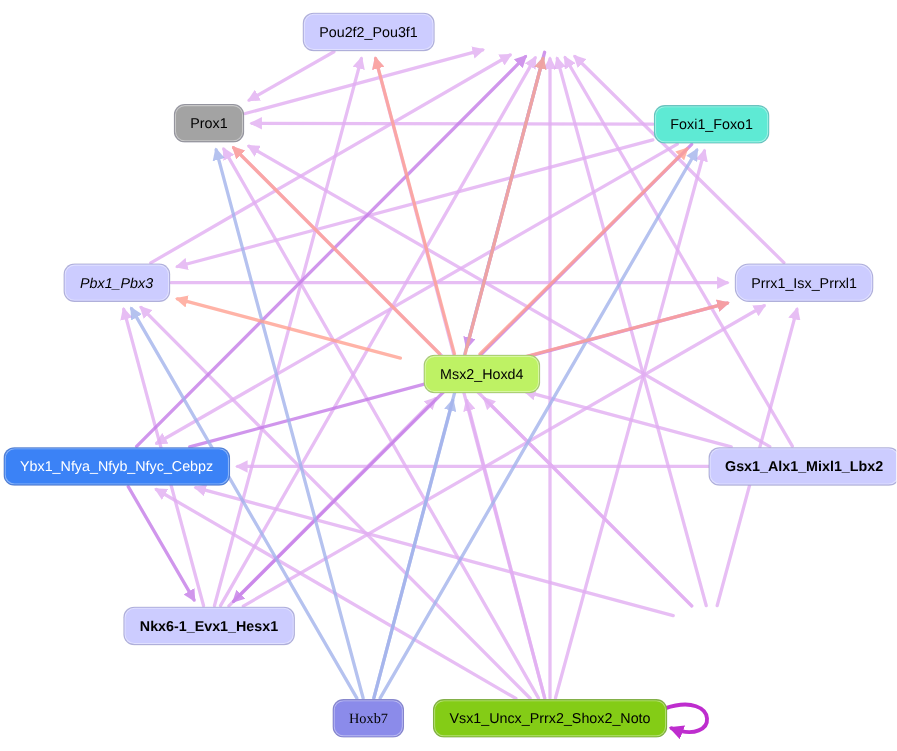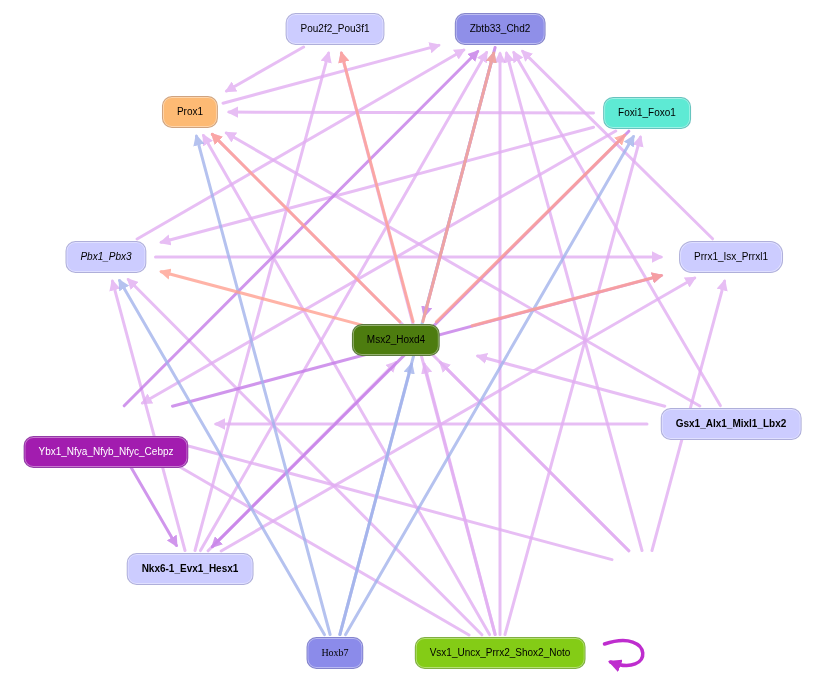--- a/index.html
+++ b/index.html
@@ -18,21 +18,21 @@
   #edges {
     position: absolute;
     left: 0;
     top: 0;
   }
   .node {
     position: absolute;
     transform: translate(-50%, -50%);
     border-radius: 10px;
     padding: 10px 14px;
-    font-size: 10px;
+    font-size: 13px;
     line-height: 1;
     white-space: nowrap;
     border: 1px solid rgba(120,120,150,0.35);
     box-shadow: 0 0 0 1px rgba(255,255,255,0.4) inset;
     cursor: default;
     user-select: none;
   }
 </style>
 </head>
 <body>
@@ -97,24 +97,23 @@
       <line x1="324.4" y1="634.6" x2="119.6" y2="280.6" stroke="#a3b3ec" stroke-width="3" stroke-linecap="round" opacity="0.8" marker-end="url(#arrow-blue)"></line>
       <line x1="422.9" y1="321.5" x2="493.6" y2="53.3" stroke="#ffa192" stroke-width="3" stroke-linecap="round" opacity="0.8" marker-end="url(#arrow-salmon)"></line>
       <line x1="413.1" y1="321.5" x2="341.5" y2="53.3" stroke="#ffa192" stroke-width="3" stroke-linecap="round" opacity="0.8" marker-end="url(#arrow-salmon)"></line>
       <line x1="399.8" y1="321.8" x2="212.4" y2="134.4" stroke="#ffa192" stroke-width="3" stroke-linecap="round" opacity="0.8" marker-end="url(#arrow-salmon)"></line>
       <line x1="436.4" y1="321.8" x2="624.4" y2="135.4" stroke="#ffa192" stroke-width="3" stroke-linecap="round" opacity="0.8" marker-end="url(#arrow-salmon)"></line>
       <line x1="472.0" y1="325.7" x2="661.2" y2="275.5" stroke="#ffa192" stroke-width="3" stroke-linecap="round" opacity="0.8" marker-end="url(#arrow-salmon)"></line>
       <line x1="364.0" y1="325.6" x2="161.3" y2="271.7" stroke="#ffa192" stroke-width="3" stroke-linecap="round" opacity="0.8" marker-end="url(#arrow-salmon)"></line>
       <path d="M 604.5 644 C 654.5 627 654.5 679 610.5 662" fill="none" stroke="#bb22cc" stroke-width="3.5" stroke-linecap="round" opacity="0.95" marker-end="url(#arrow-magenta)"></path>
     </svg>
 <div class="node" style="left: 335px; top: 29px; background: rgb(204, 204, 255); color: rgb(0, 0, 0);">Pou2f2_Pou3f1</div>
-    <div class="node" style="left: 500px; top: 29px; background: rgb(143, 143, 232); color: rgb(0, 0, 0);">Zbtb33_Chd2</div>
-    <div class="node" style="left: 190px; top: 112px; background: #fdba74; color: rgb(0, 0, 0);">Prox1</div>
+    <div class="node" style="left: 190px; top: 112px; background: #a3a3a3; color: rgb(0, 0, 0);">Prox1</div>
     <div class="node" style="left: 647px; top: 113px; background: #5eead4; color: rgb(0, 0, 0);">Foxi1_Foxo1</div>
     <div class="node" style="left: 106px; top: 257px; background: rgb(204, 204, 255); color: rgb(0, 0, 0); font-style: italic;">Pbx1_Pbx3</div>
     <div class="node" style="left: 731px; top: 257px; background: rgb(204, 204, 255); color: rgb(0, 0, 0); border-radius: 13px;">Prrx1_Isx_Prrxl1</div>
-    <div class="node" style="left: 396px; top: 340px; background: #4d7c0f; color: rgb(0, 0, 0);">Msx2_Hoxd4</div>
-    <div class="node" style="left: 106px; top: 424px; background: #a21caf; color: rgb(255, 255, 255); margin-top: 28px;">Ybx1_Nfya_Nfyb_Nfyc_Cebpz</div>
+    <div class="node" style="left: 438px; top: 340px; background: #bef264; color: rgb(0, 0, 0);">Msx2_Hoxd4</div>
+    <div class="node" style="left: 106px; top: 424px; background: #3b82f6; color: rgb(255, 255, 255);">Ybx1_Nfya_Nfyb_Nfyc_Cebpz</div>
     <div class="node" style="left: 731px; top: 424px; background: rgb(204, 204, 255); color: rgb(0, 0, 0); font-weight: bold;">Gsx1_Alx1_Mixl1_Lbx2</div>
     <div class="node" style="left: 190px; top: 569px; background: rgb(204, 204, 255); color: rgb(0, 0, 0); font-weight: bold;">Nkx6-1_Evx1_Hesx1</div>
     <div class="node" style="left: 335px; top: 653px; background: rgb(139, 139, 234); color: rgb(0, 0, 0); font-family: Liberation Serif, serif;">Hoxb7</div>
     <div class="node" style="left: 500px; top: 653px; background: #84cc16; color: rgb(0, 0, 0);">Vsx1_Uncx_Prrx2_Shox2_Noto</div>
   </div>
 
 </body></html>

